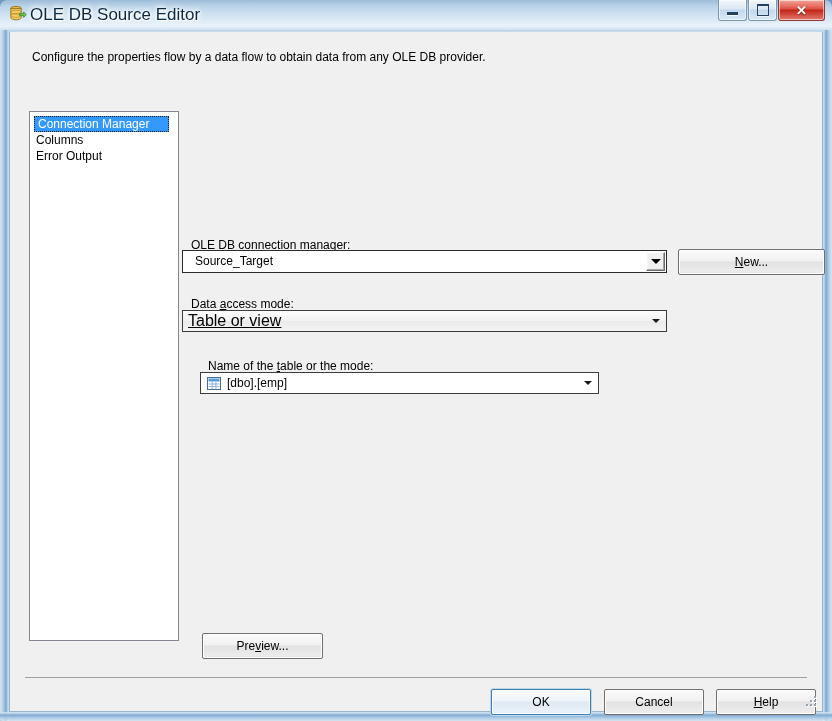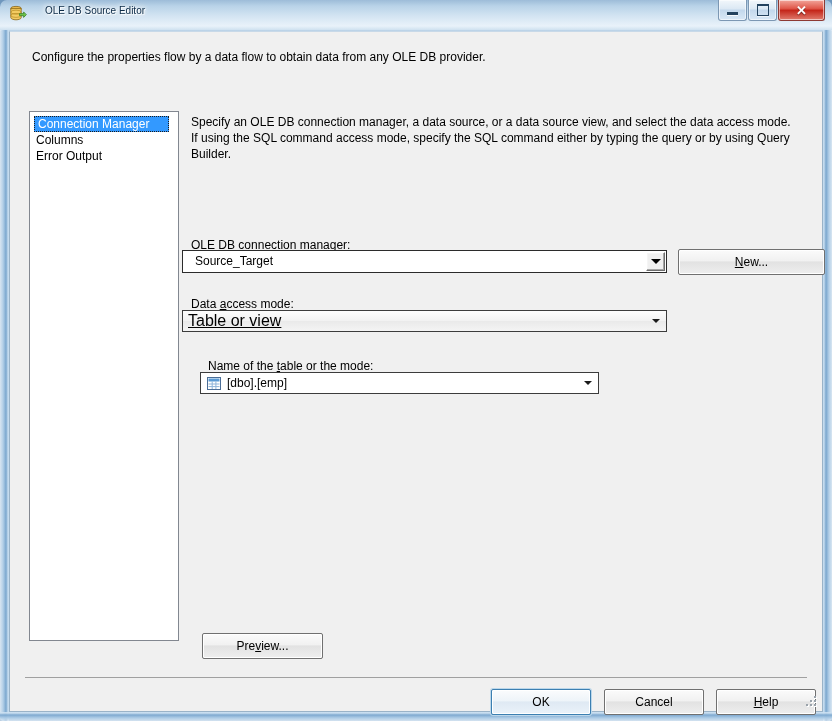--- a/index.html
+++ b/index.html
@@ -67,22 +67,22 @@
     width: 832px;
     height: 30px;
   }
   .title-icon {
     position: absolute;
     left: 9px; top: 5px;
     width: 18px; height: 18px;
   }
   .title-text {
     position: absolute;
-    left: 45px; top: 5px;
-    font-size: 10px;
+    left: 30px; top: 5px;
+    font-size: 17px;
     color: #0c2a46;
     text-shadow: 0 0 4px #fff, 0 0 6px #fff, 0 0 8px #fff, 1px 1px 0 rgba(255,255,255,.85);
     white-space: nowrap;
   }
 
   .winbtns {
     position: absolute;
     right: 7px; top: 0;
     height: 21px;
     display: flex;
@@ -394,23 +394,20 @@
         <span class="navitem selected">Connection Manager</span>
       </div>
       <div class="navitem">
         <span>Columns</span>
       </div>
       <div class="navitem">
         <span>Error Output</span>
       </div>
     </div>
 
-    <div class="pane">
-      <div class="pane-desc">Specify an OLE DB connection manager, a data source, or a data source view, and select the data access mode. If using the SQL command access mode, specify the SQL command either by typing the query or by using Query Builder.</div>
-    </div>
 
     <div class="lbl" style="position:absolute; left:181px; top:206px;">
       <span>OLE DB </span><u>c</u><span>onnection manager:</span>
     </div>
     <div class="combo3d" style="left:172px; top:218px; width:485px;padding-left:7px;">
       <div class="value">Source_Target</div>
       <div class="arrowbtn">
         <div class="tri-down"></div>
       </div>
     </div>

